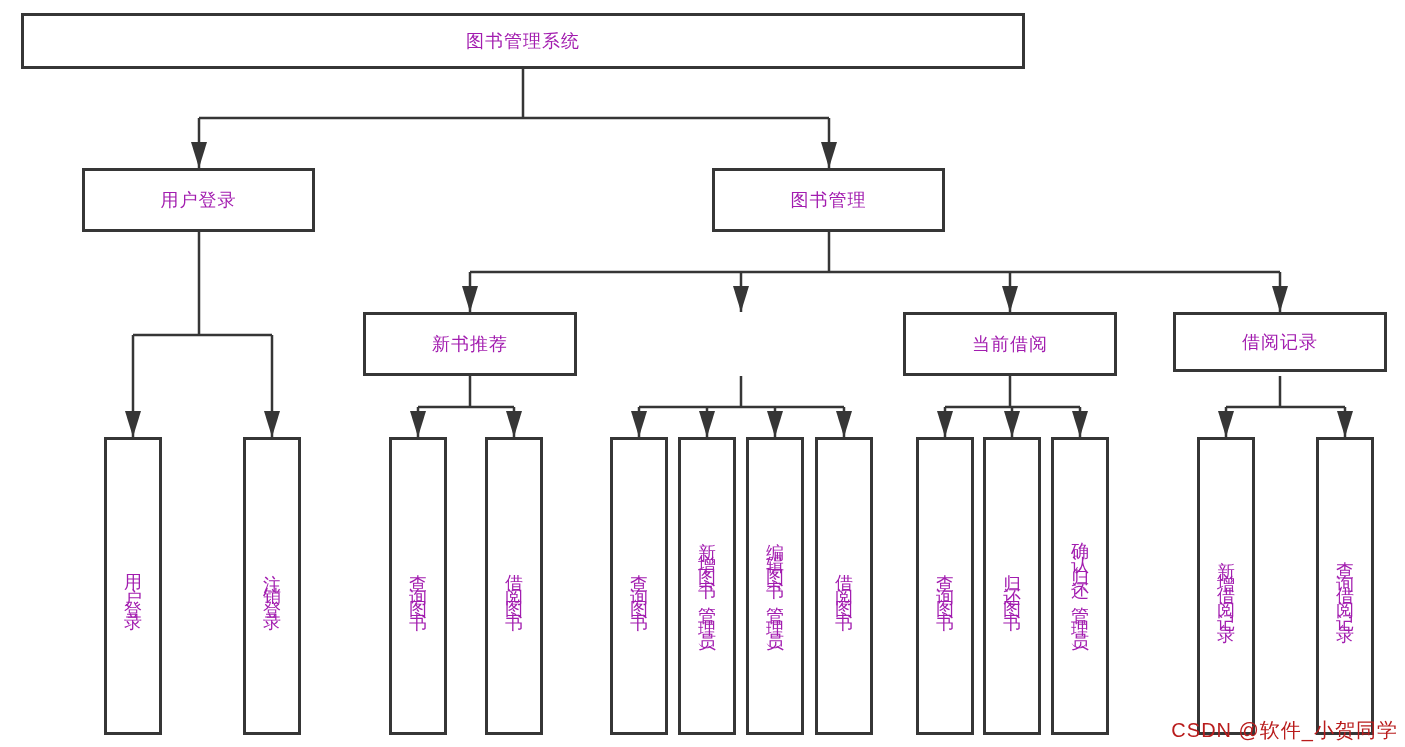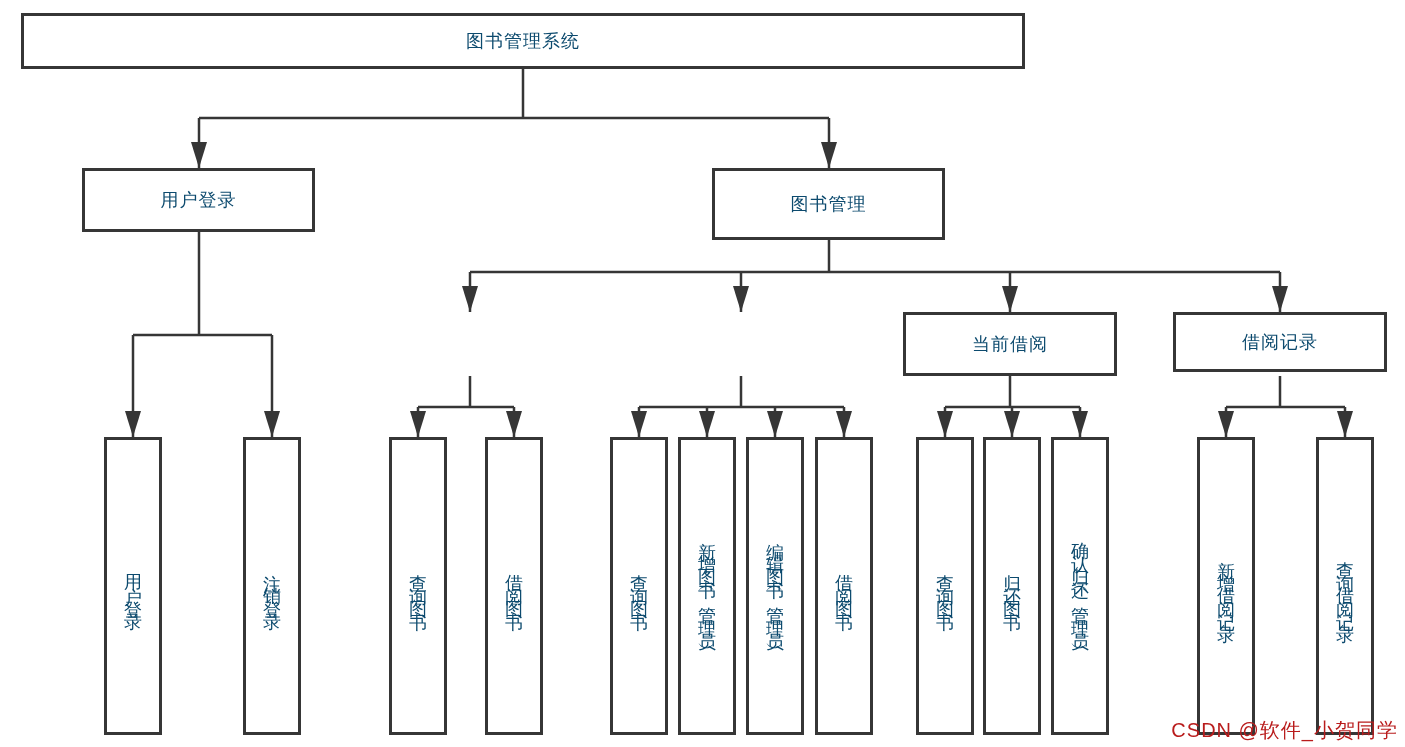--- a/index.html
+++ b/index.html
@@ -22,21 +22,21 @@
     fill: none;
   }
   .box {
     position: absolute;
     box-sizing: border-box;
     border: 3px solid #363636;
     background: #ffffff;
     display: flex;
     align-items: center;
     justify-content: center;
-    color: #0c4a6e;
+    color: #a21caf;
   }
   .box.h span {
     font-size: 18px;
     letter-spacing: 1px;
     white-space: nowrap;
   }
   .box.leaf {
     width: 58px;
     height: 298px;
     top: 437px;
@@ -102,24 +102,27 @@
     <path d="M1345,407 V437" marker-end="url(#arrow)"></path>
   </svg>
 
   <div class="box h" style="left:21px;top:13px;width:1004px;height:56px">
     <span>图书管理系统</span>
   </div>
 
   <div class="box h" style="left:82px;top:168px;width:233px;height:64px">
     <span>用户登录</span>
   </div>
-  <div class="box h" style="left:712px;top:168px;width:233px;height:72px">
+  <div class="box h" style="left:712px;top:168px;width:233px;height:64px">
     <span>图书管理</span>
   </div>
 
+  <div class="box h" style="left:363px;top:312px;width:214px;height:64px">
+    <span>新书推荐</span>
+  </div>
   <div class="box h" style="left:903px;top:312px;width:214px;height:64px">
     <span>当前借阅</span>
   </div>
   <div class="box h" style="left:1173px;top:312px;width:214px;height:60px">
     <span>借阅记录</span>
   </div>
 
   <div class="box leaf" style="left:104px">
     <span>用户登录</span>
   </div>

